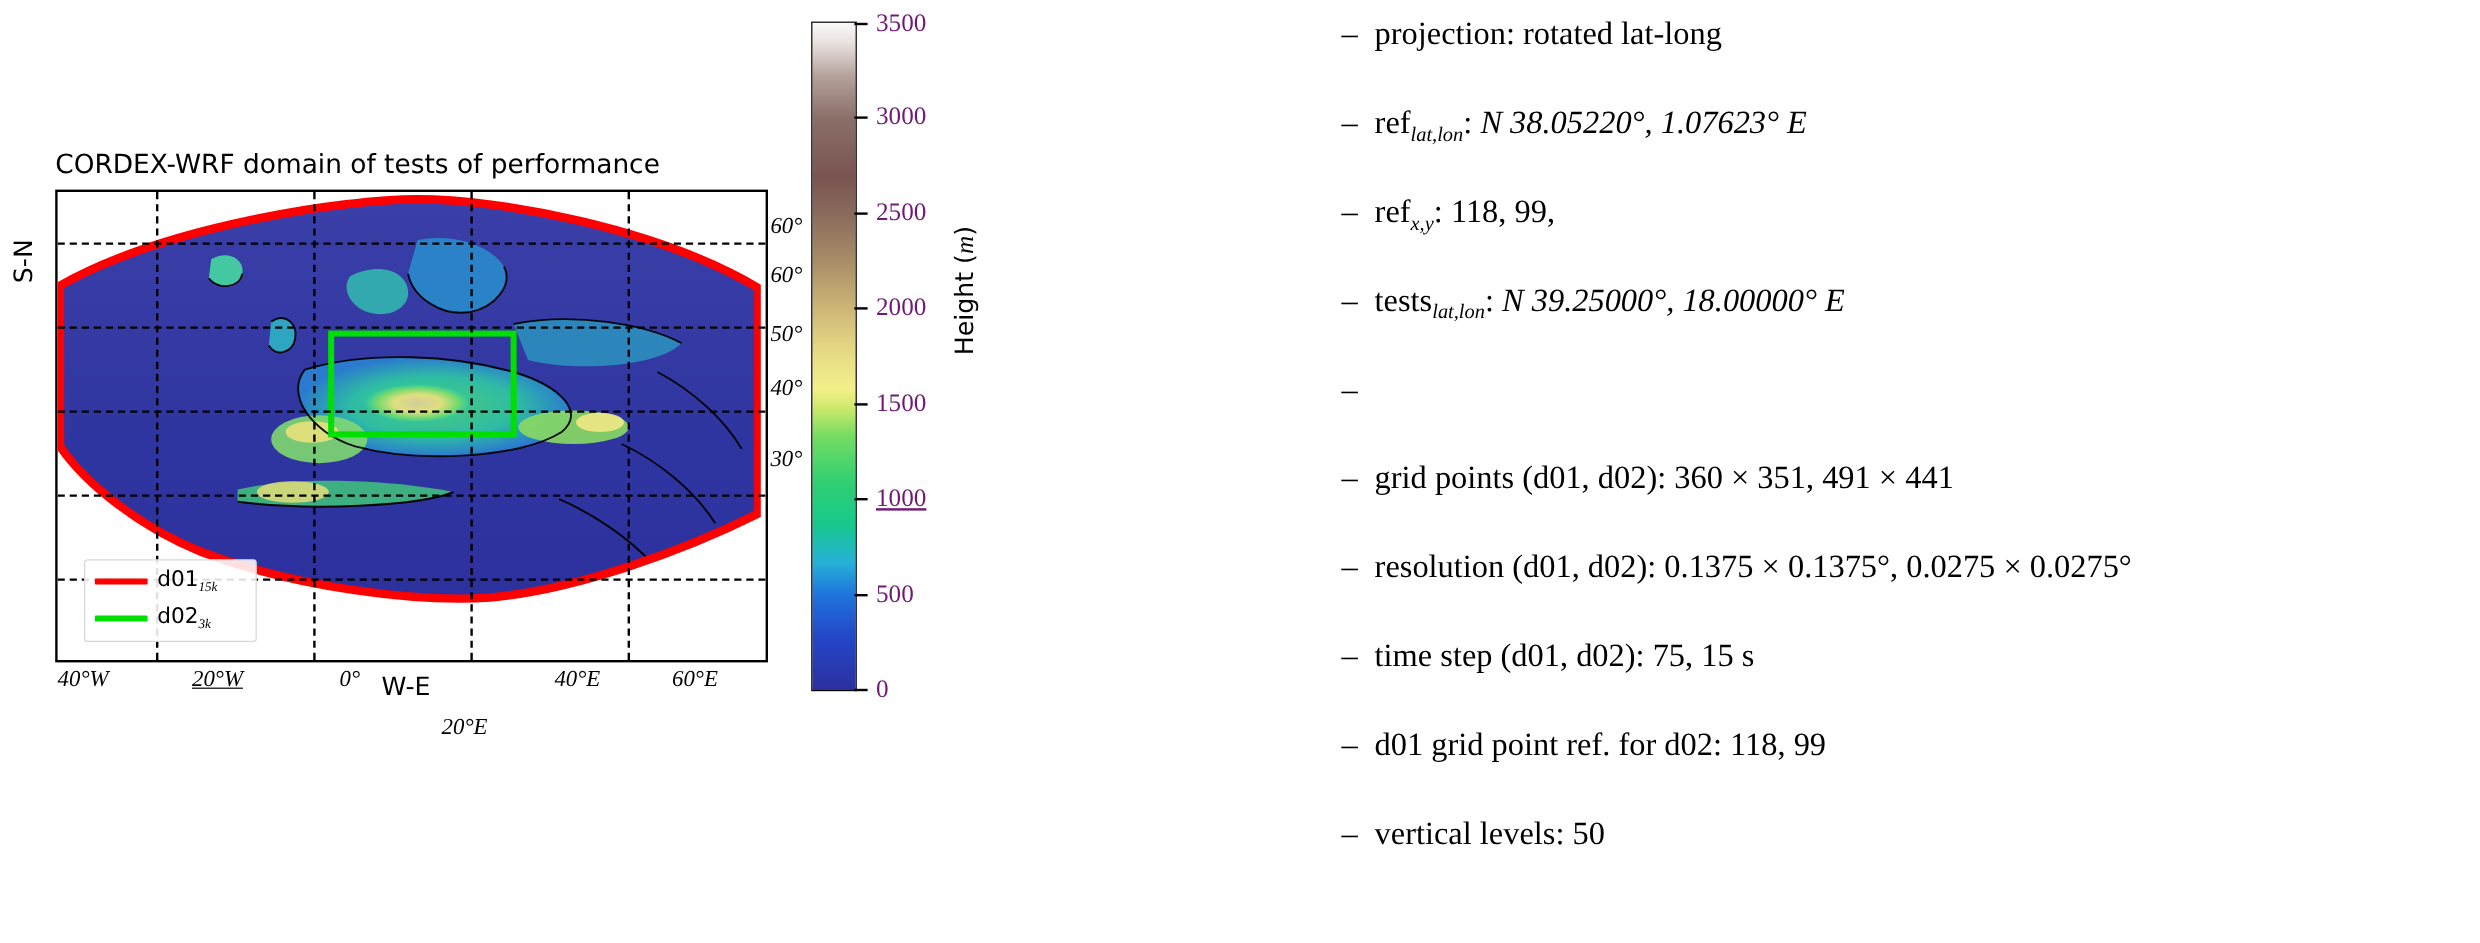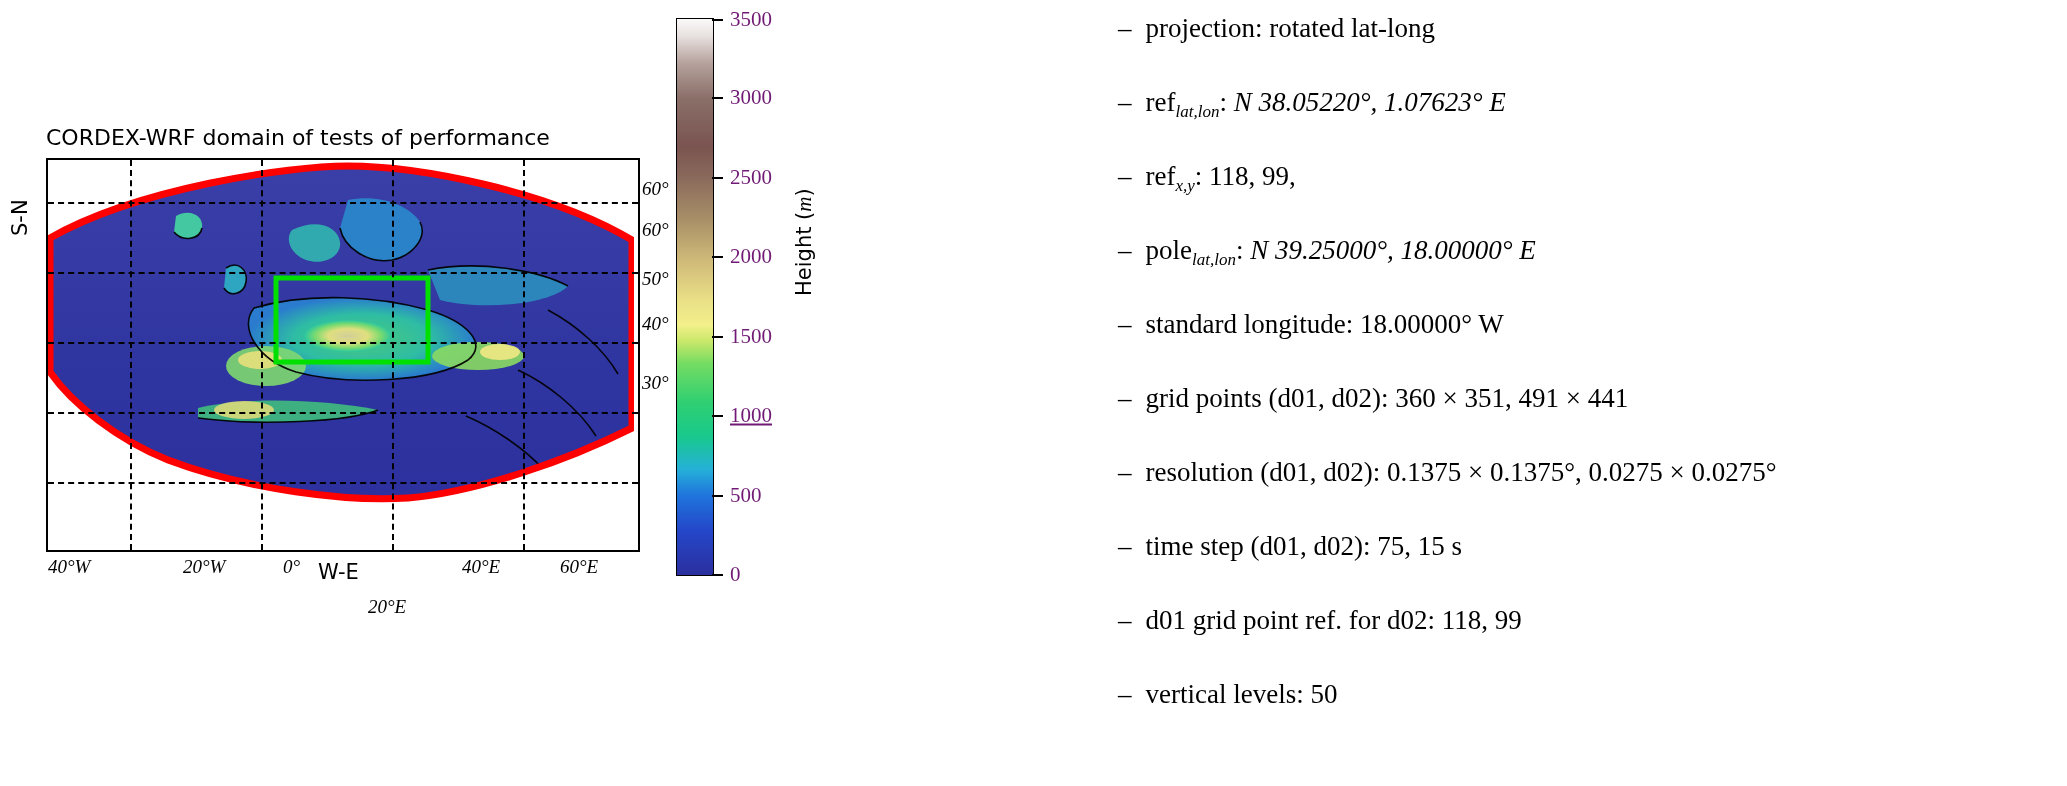--- a/index.html
+++ b/index.html
@@ -204,23 +204,33 @@
       <div class="gridv" style="left:213px;"></div>
       <div class="gridv" style="left:344px;"></div>
       <div class="gridv" style="left:475px;"></div>
       <div class="gridh" style="top:42px;"></div>
       <div class="gridh" style="top:112px;"></div>
       <div class="gridh" style="top:182px;"></div>
       <div class="gridh" style="top:252px;"></div>
       <div class="gridh" style="top:322px;"></div>
     </div>
 
+    <div class="legendbox">
+      <div class="legrow">
+        <span class="legline" style="background:#ff0000"></span>
+        <span class="legtxt"><span>d01</span><sub>15k</sub></span>
+      </div>
+      <div class="legrow">
+        <span class="legline" style="background:#00e000"></span>
+        <span class="legtxt"><span>d02</span><sub>3k</sub></span>
+      </div>
+    </div>
 
     <div class="tick-lon" style="left:48px;">40°W</div>
-    <div class="tick-lon" style="left:183px;">20°W</div>
+    <div class="tick-lon" style="left:160px;text-decoration:underline;">20°W</div>
     <div class="tick-lon" style="left:283px;">0°</div>
     <div class="tick-lon" style="left:368px;margin-top:40px;">20°E</div>
     <div class="tick-lon" style="left:462px;">40°E</div>
     <div class="tick-lon" style="left:560px;">60°E</div>
 
     <div class="tick-lat" style="top:178px;">60°</div>
     <div class="tick-lat" style="top:219px;">60°</div>
     <div class="tick-lat" style="top:268px;">50°</div>
     <div class="tick-lat" style="top:313px;">40°</div>
     <div class="tick-lat" style="top:372px;">30°</div>
@@ -262,26 +272,25 @@
       <span class="ptext"><span>ref</span><sub>lat,lon</sub>: <i>N 38.05220°, 1.07623° E</i></span>
     </div>
 
     <div class="pitem">
       <span class="dash">–</span>
       <span class="ptext"><span>ref</span><sub>x,y</sub>: <span>118, 99,</span></span>
     </div>
 
     <div class="pitem">
       <span class="dash">–</span>
-      <span class="ptext"><span>pole</span><sub>lat,lon</sub>: <i>N 39.25000°, 18.00000° E</i></span>
-    </div>
-
-    <div class="pitem">
-      <span class="dash">–</span>
-      <span class="ptext">standard longitude: 18.00000° W</span>
+      <span class="ptext"><span>tests</span><sub>lat,lon</sub>: <i>N 39.25000°, 18.00000° E</i></span>
+    </div>
+
+    <div class="pitem">
+      <span class="dash">–</span>
     </div>
 
     <div class="pitem">
       <span class="dash">–</span>
       <span class="ptext">grid points (d01, d02): 360 × 351,  491 × 441</span>
     </div>
 
     <div class="pitem">
       <span class="dash">–</span>
       <span class="ptext">resolution (d01, d02): 0.1375 × 0.1375°,  0.0275 × 0.0275°</span>

